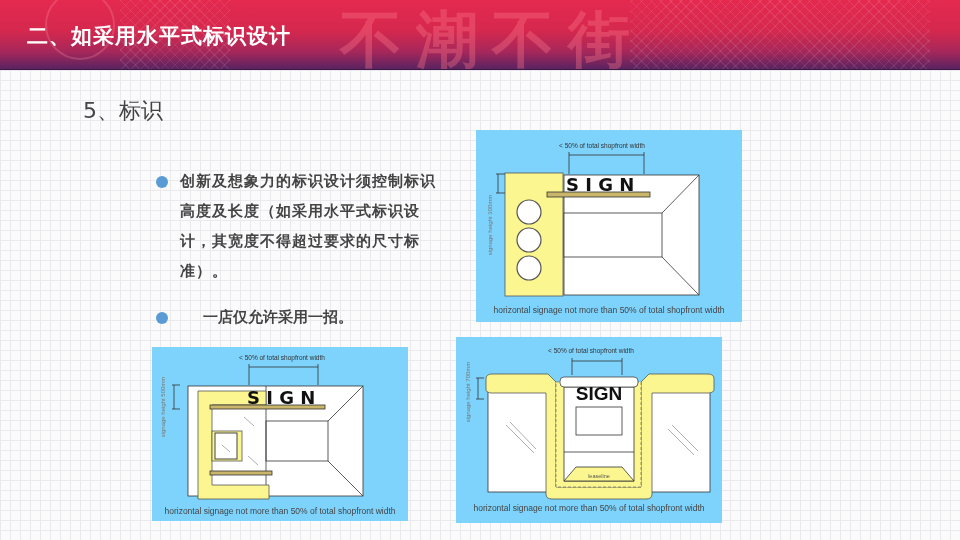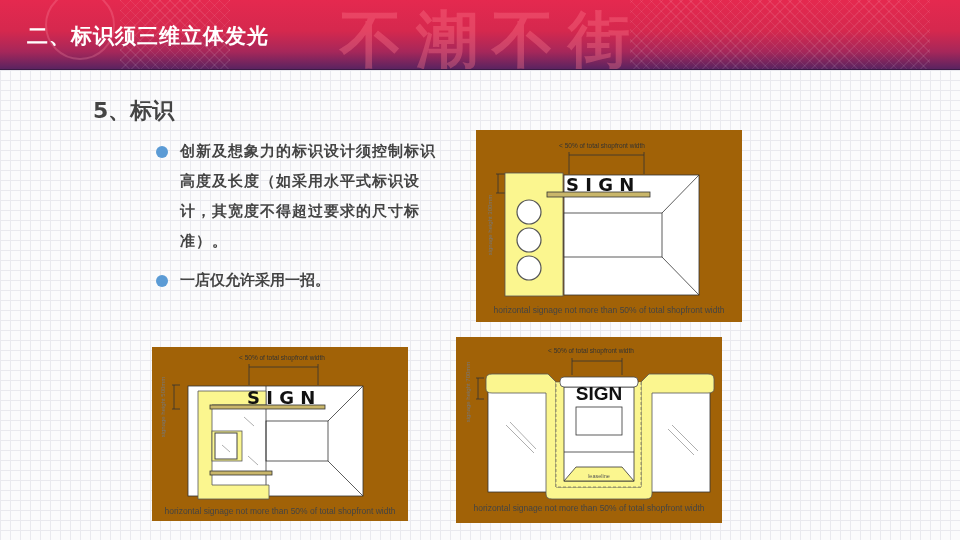--- a/index.html
+++ b/index.html
@@ -31,48 +31,48 @@
       repeating-linear-gradient(-45deg, rgba(255,255,255,0.08) 0 1px, transparent 1px 7px);
   }
   .banner .circle {
     position: absolute; border: 2px solid rgba(255,150,170,0.25); border-radius: 50%;
   }
   .banner-title {
     position: absolute; left: 27px; top: 22px; color: #fff;
     font-size: 21px; font-weight: bold; letter-spacing: 1px;
   }
   .section-title {
-    position: absolute; left: 93px; top: 96px; font-size: 22px; font-weight: bold; color: #444;
+    position: absolute; left: 83px; top: 96px; font-size: 22px; font-weight: normal; color: #444;
   }
   .bullets { position: absolute; left: 156px; top: 136px; width: 290px; }
   .bullet { display: flex; align-items: flex-start; color: #444; font-size: 15px; line-height: 30px; font-weight: bold; }
   .dot { flex: 0 0 auto; width: 12px; height: 12px; border-radius: 50%; background: #5b9bd5; margin: 10px 12px 0 0; }
-  .figure { position: absolute; background: #a16207; }
+  .figure { position: absolute; background: #7dd3fc; }
   .figure svg { display: block; }
   .cap { font-family: "Liberation Sans", sans-serif; }
 </style>
 </head>
 <body>
 
 <div class="banner">
   <div class="mesh" style="left:120px;width:110px;"></div>
   <div class="mesh" style="left:630px;width:300px;"></div>
   <div class="circle" style="left:45px;top:-10px;width:70px;height:70px;"></div>
   <div class="deco">不潮不街</div>
-  <div class="banner-title">二、标识须三维立体发光</div>
+  <div class="banner-title">二、如采用水平式标识设计</div>
 </div>
 
 <div class="section-title">5、标识</div>
 
 <div class="bullets">
-  <div class="bullet" style="margin-bottom:0;">
+  <div class="bullet" style="margin-bottom:0;margin-top:30px;">
     <span class="dot"></span>
     <span style="width:262px;letter-spacing:1px;">创新及想象力的标识设计须控制标识高度及长度（如采用水平式标识设计，其宽度不得超过要求的尺寸标准）。</span>
   </div>
-  <div class="bullet" style="margin-top:9px;">
+  <div class="bullet" style="margin-top:16px;gap:23px;">
     <span class="dot"></span>
     <span>一店仅允许采用一招。</span>
   </div>
 </div>
 
 <div class="figure" style="left:476px;top:130px;width:266px;height:192px;">
   <svg width="266" height="192" viewBox="0 0 266 192">
     <text class="cap" x="16" y="95" font-size="6" fill="#777" transform="rotate(-90 16 95)" text-anchor="middle">signage height 300mm</text>
     <line x1="22" y1="0" x2="22" y2="0"></line>
     <line x1="20" y1="44" x2="30" y2="44" stroke="#333" stroke-width="0.8"></line>

